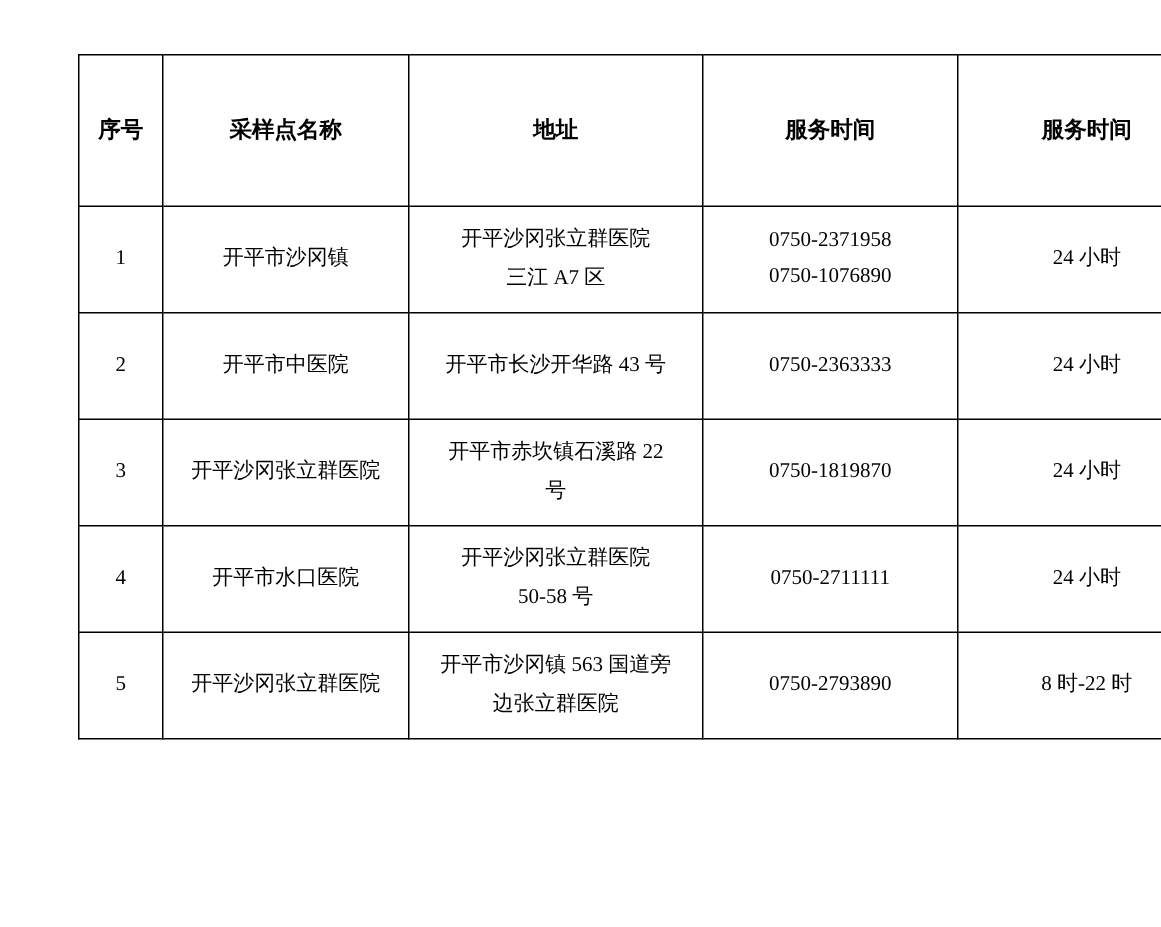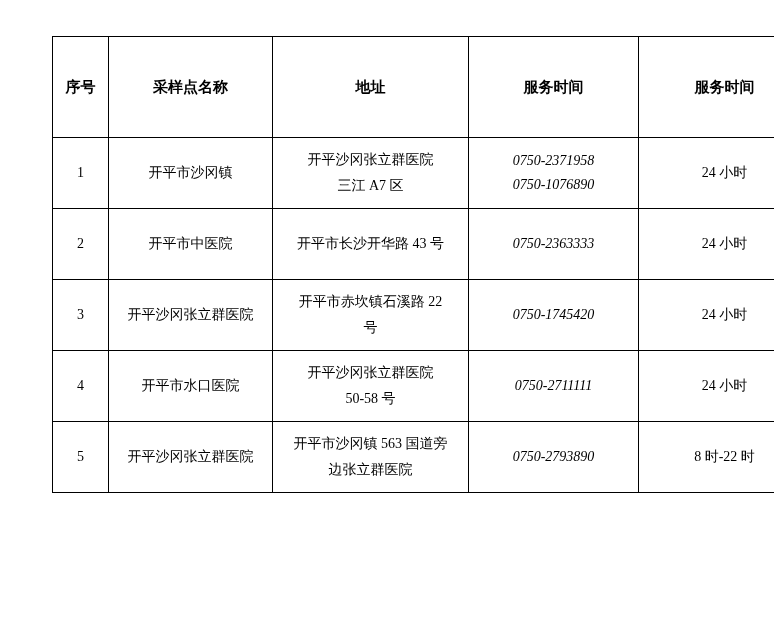--- a/index.html
+++ b/index.html
@@ -62,21 +62,20 @@
   .col-name { width: 164px; }
   .col-addr { width: 196px; }
   .col-phone { width: 170px; }
   .col-time { width: 172px; }
   .cell-lines span {
     display: block;
   }
   .phone-cell span {
     display: block;
     line-height: 24px;
-    font-style: italic;
   }
 </style>
 </head>
 <body>
 
 <div class="page">
 
 
   <div class="table-wrap">
     <table class="data-table">
@@ -122,21 +121,21 @@
           <td>24 小时</td>
         </tr>
         <tr>
           <td>3</td>
           <td>开平沙冈张立群医院</td>
           <td class="cell-lines">
             <span>开平市赤坎镇石溪路 22</span>
             <span>号</span>
           </td>
           <td class="phone-cell">
-            <span>0750-1745420</span>
+            <span>0750-1819870</span>
           </td>
           <td>24 小时</td>
         </tr>
         <tr>
           <td>4</td>
           <td>开平市水口医院</td>
           <td class="cell-lines">
             <span>开平沙冈张立群医院</span>
             <span>50-58 号</span>
           </td>

